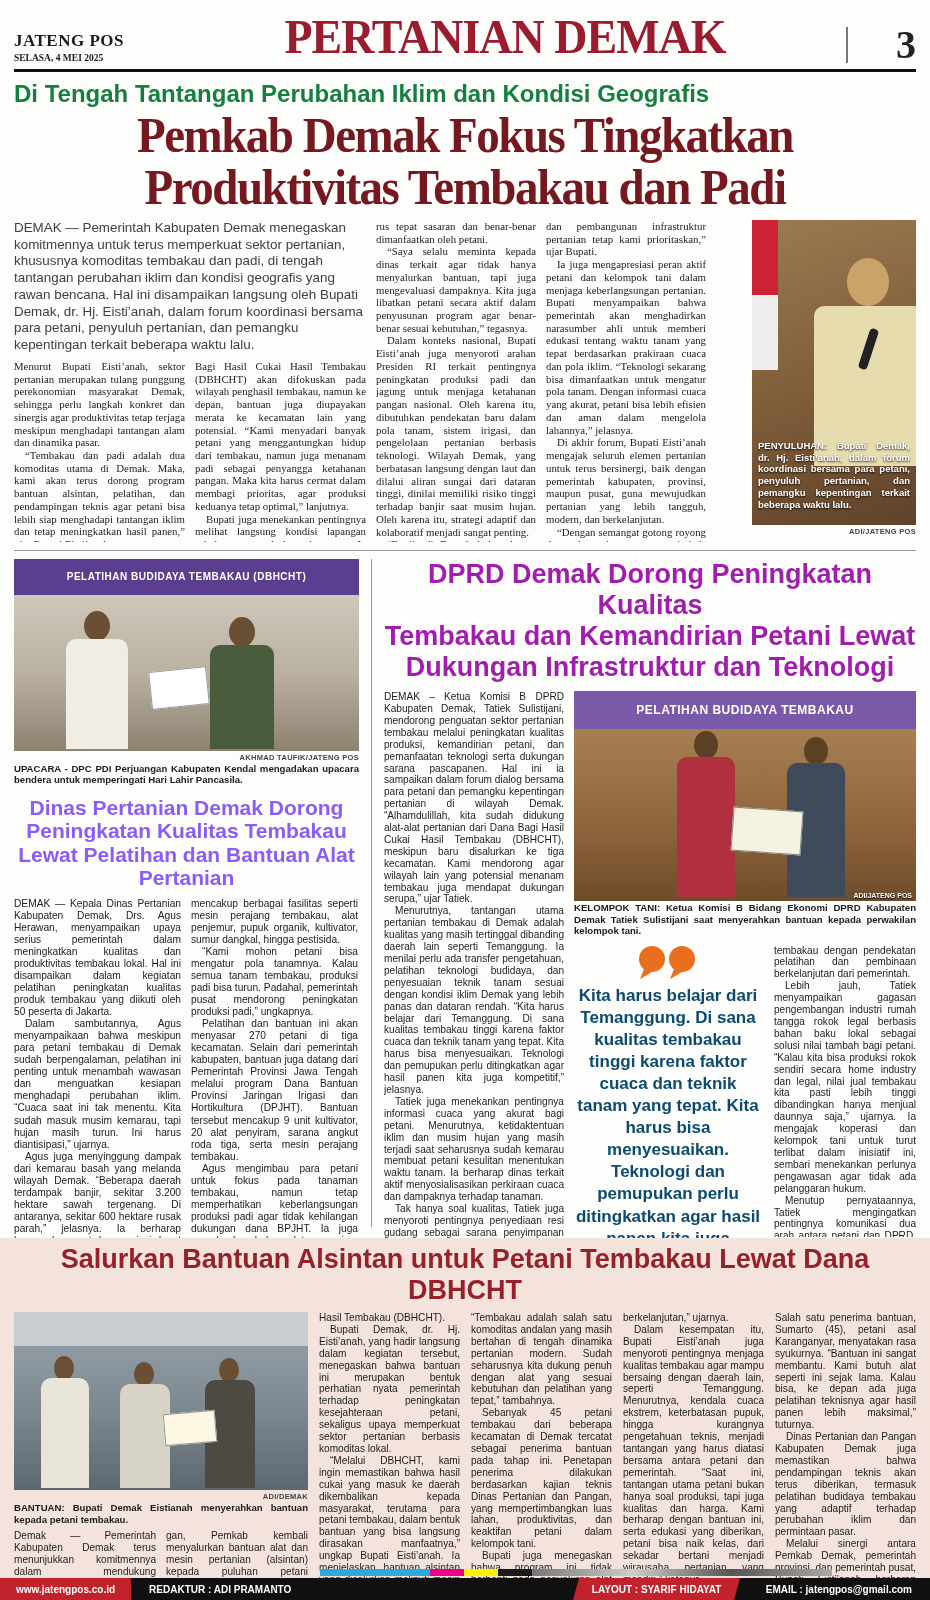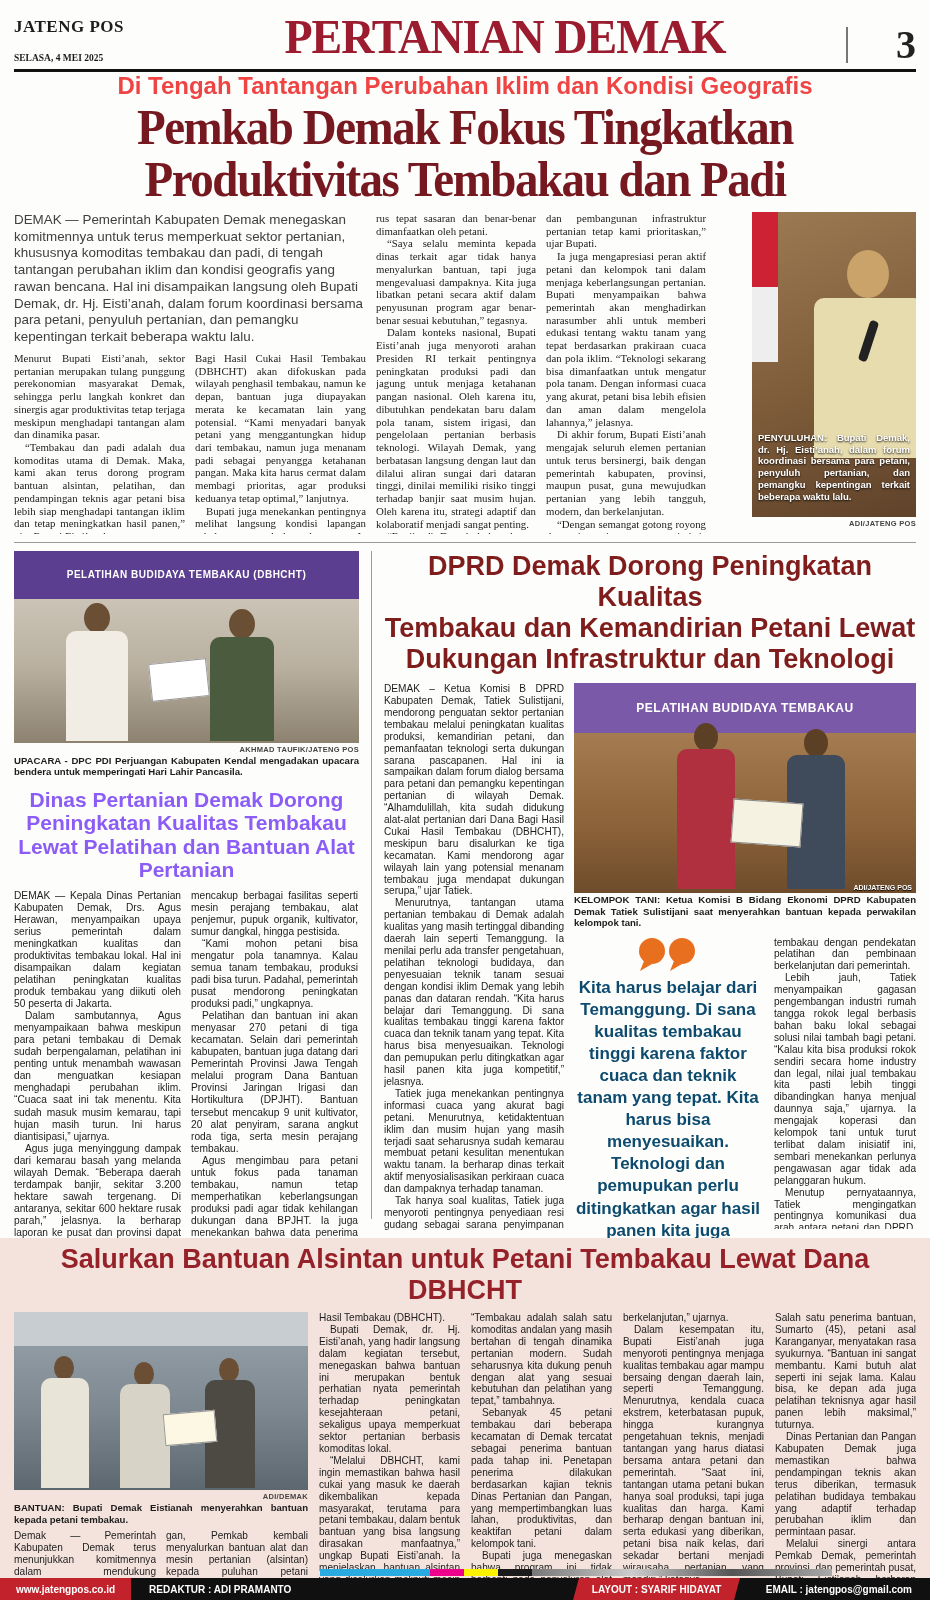--- a/index.html
+++ b/index.html
@@ -5,28 +5,28 @@
   * { margin:0; padding:0; box-sizing:border-box; }
   html,body { background:#e8e8e8; }
   .page { position:relative; width:930px; height:1600px; background:#fdfdfb; margin:0 auto;
           font-family:"Liberation Sans", sans-serif; color:#1c1c1c; overflow:hidden; }
   .inner { padding:10px 14px 0 14px; }
 
   
   .hdr { display:flex; align-items:flex-end; border-bottom:3px solid #111; padding-bottom:6px; }
   .hdr-left { width:150px; }
   .paper-name { font-family:"Liberation Serif", serif; font-weight:bold; font-size:17px; letter-spacing:.5px; }
-  .paper-date { font-family:"Liberation Serif", serif; font-weight:bold; font-size:9.5px; margin-top:16px; }
+  .paper-date { font-family:"Liberation Serif", serif; font-weight:bold; font-size:9.5px; margin-top:2px; }
   .masthead { flex:1; text-align:center; font-family:"Liberation Serif", serif; font-weight:bold;
               font-size:46px; color:#9a1c2e; letter-spacing:-1px; transform:scaleY(1.05); }
   .pageno { width:70px; text-align:right; font-family:"Liberation Serif", serif; font-size:40px;
             font-weight:bold; color:#222; border-left:2px solid #777; padding-left:14px; line-height:.9; }
 
   
-  .kicker { text-align:center; color:#ef4444; font-weight:bold; font-size:24px; }
+  .kicker { color:#15803d; font-weight:bold; font-size:24px; margin-top:8px; }
   .main-head { text-align:center; font-family:"Liberation Serif", serif; font-weight:bold; color:#76181f;
                font-size:47px; line-height:1.02; letter-spacing:-1.5px; transform:scaleY(1.07); margin-top:6px; }
 
   
   .col { text-align:justify; font-size:10.4px; line-height:1.18; overflow:hidden; }
   .col p { margin:0; text-indent:11px; }
   .col p:first-child { text-indent:0; }
   .serifbody { font-family:"Liberation Serif", serif; font-size:10.8px; }
   .lead { font-size:13.4px; line-height:1.25; font-weight:500; color:#404040; text-align:left; }
 
@@ -34,27 +34,27 @@
   .vline { border-left:1px solid #9a9a9a; }
 
   
   .photo { position:relative; overflow:hidden; background:#8a6a48; }
   .credit { font-size:7.5px; font-weight:bold; color:#444; text-align:right; margin-top:2px; letter-spacing:.3px; }
   .caption { font-size:9.6px; font-weight:bold; line-height:1.2; text-align:justify; margin-top:1px; }
   .cap-overlay { position:absolute; left:6px; right:6px; bottom:14px; color:#fff; font-size:9.5px; font-weight:bold;
                  line-height:1.25; text-shadow:0 1px 2px rgba(0,0,0,.9); text-align:justify; }
   .cred-overlay { position:absolute; right:4px; bottom:2px; color:#fff; font-size:7px; font-weight:bold; text-shadow:0 1px 1px #000;}
   .banner { position:absolute; left:0; right:0; top:0; background:#5b3e8f; color:#fff; font-weight:bold;
-            text-align:center; font-size:11px; padding:18px 4px; letter-spacing:.5px; line-height:1.2; }
+            text-align:center; font-size:11px; padding:12px 4px; letter-spacing:.5px; line-height:1.2; }
   .head-sil { position:absolute; border-radius:50%; }
   .body-sil { position:absolute; border-radius:10px 10px 0 0; }
 
   
   .red-head { color:#8b5cf6; font-weight:bold; text-align:center; font-size:21px; line-height:1.12; }
-  .maroon-head { color:#7f1d1d; font-weight:bold; text-align:center; font-size:27px; line-height:1.15; }
+  .maroon-head { color:#a21caf; font-weight:bold; text-align:center; font-size:27px; line-height:1.15; }
 
   
   .pullquote { text-align:center; }
   .pq-text { font-size:17px; font-weight:bold; line-height:1.3; color:#0c4a6e; }
   .pq-name { font-size:11.5px; font-weight:bold; letter-spacing:1px; border-top:2px solid #333; display:inline-block;
              padding-top:3px; margin-top:7px; }
   .pq-role { font-size:10.5px; font-weight:bold; }
 
   
   .bottom-sec { background:#f4e3dd; padding:6px 14px 4px 14px; }

